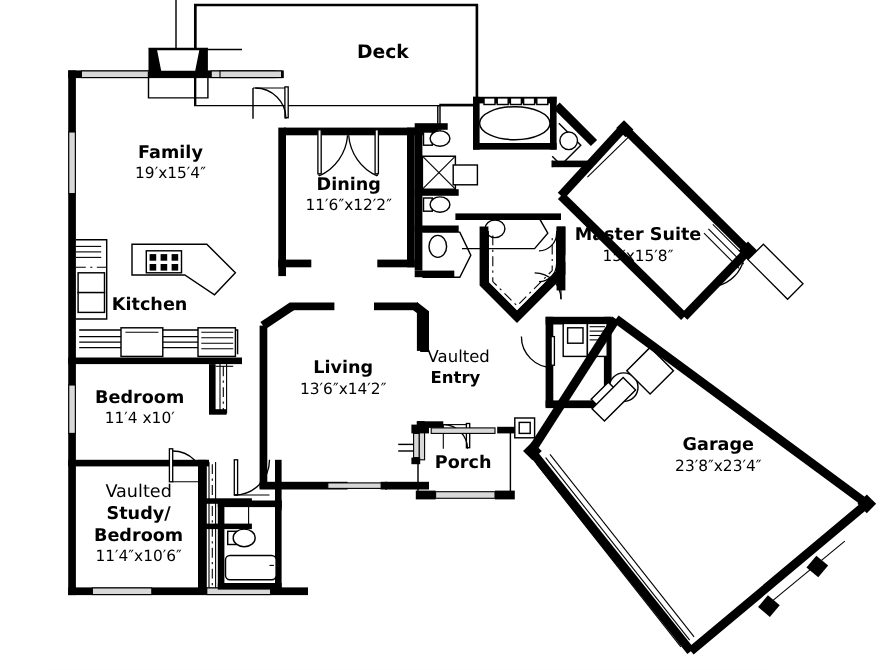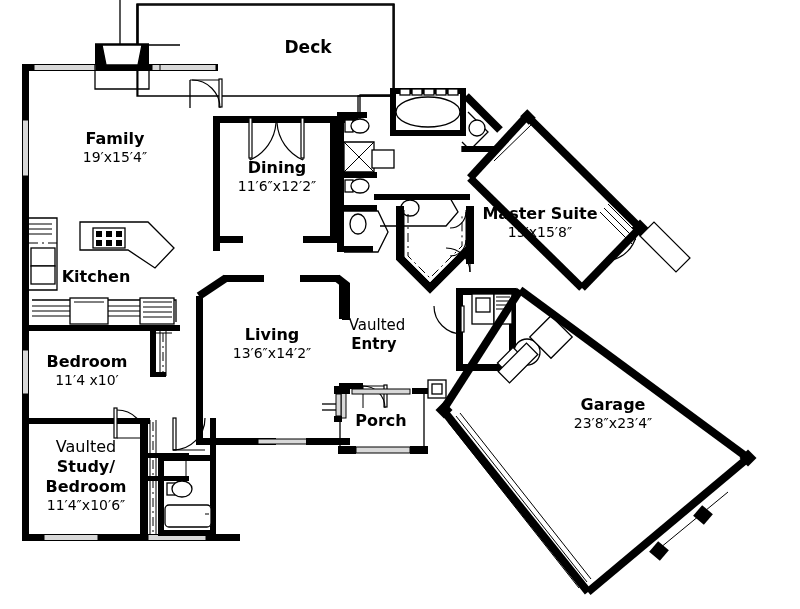--- a/index.html
+++ b/index.html
@@ -11,20 +11,21 @@
     width: 800px;
     height: 609px;
     overflow: hidden;
     font-family: "Liberation Sans", sans-serif;
   }
   #plan-root {
     position: relative;
     width: 661px;
     height: 609px;
     background: #d946ef;
+    margin-left: 40px;
   }
   svg#floorplan {
     display: block;
     width: 800px;
     height: 609px;
     background: #ffffff;
   }
   .wall-thick  { fill: #000000; stroke: none; }
   .wall-heavy  { fill: none; stroke: #000000; stroke-width: 8; }
   .wall-thin   { fill: none; stroke: #000000; stroke-width: 1.3; }

